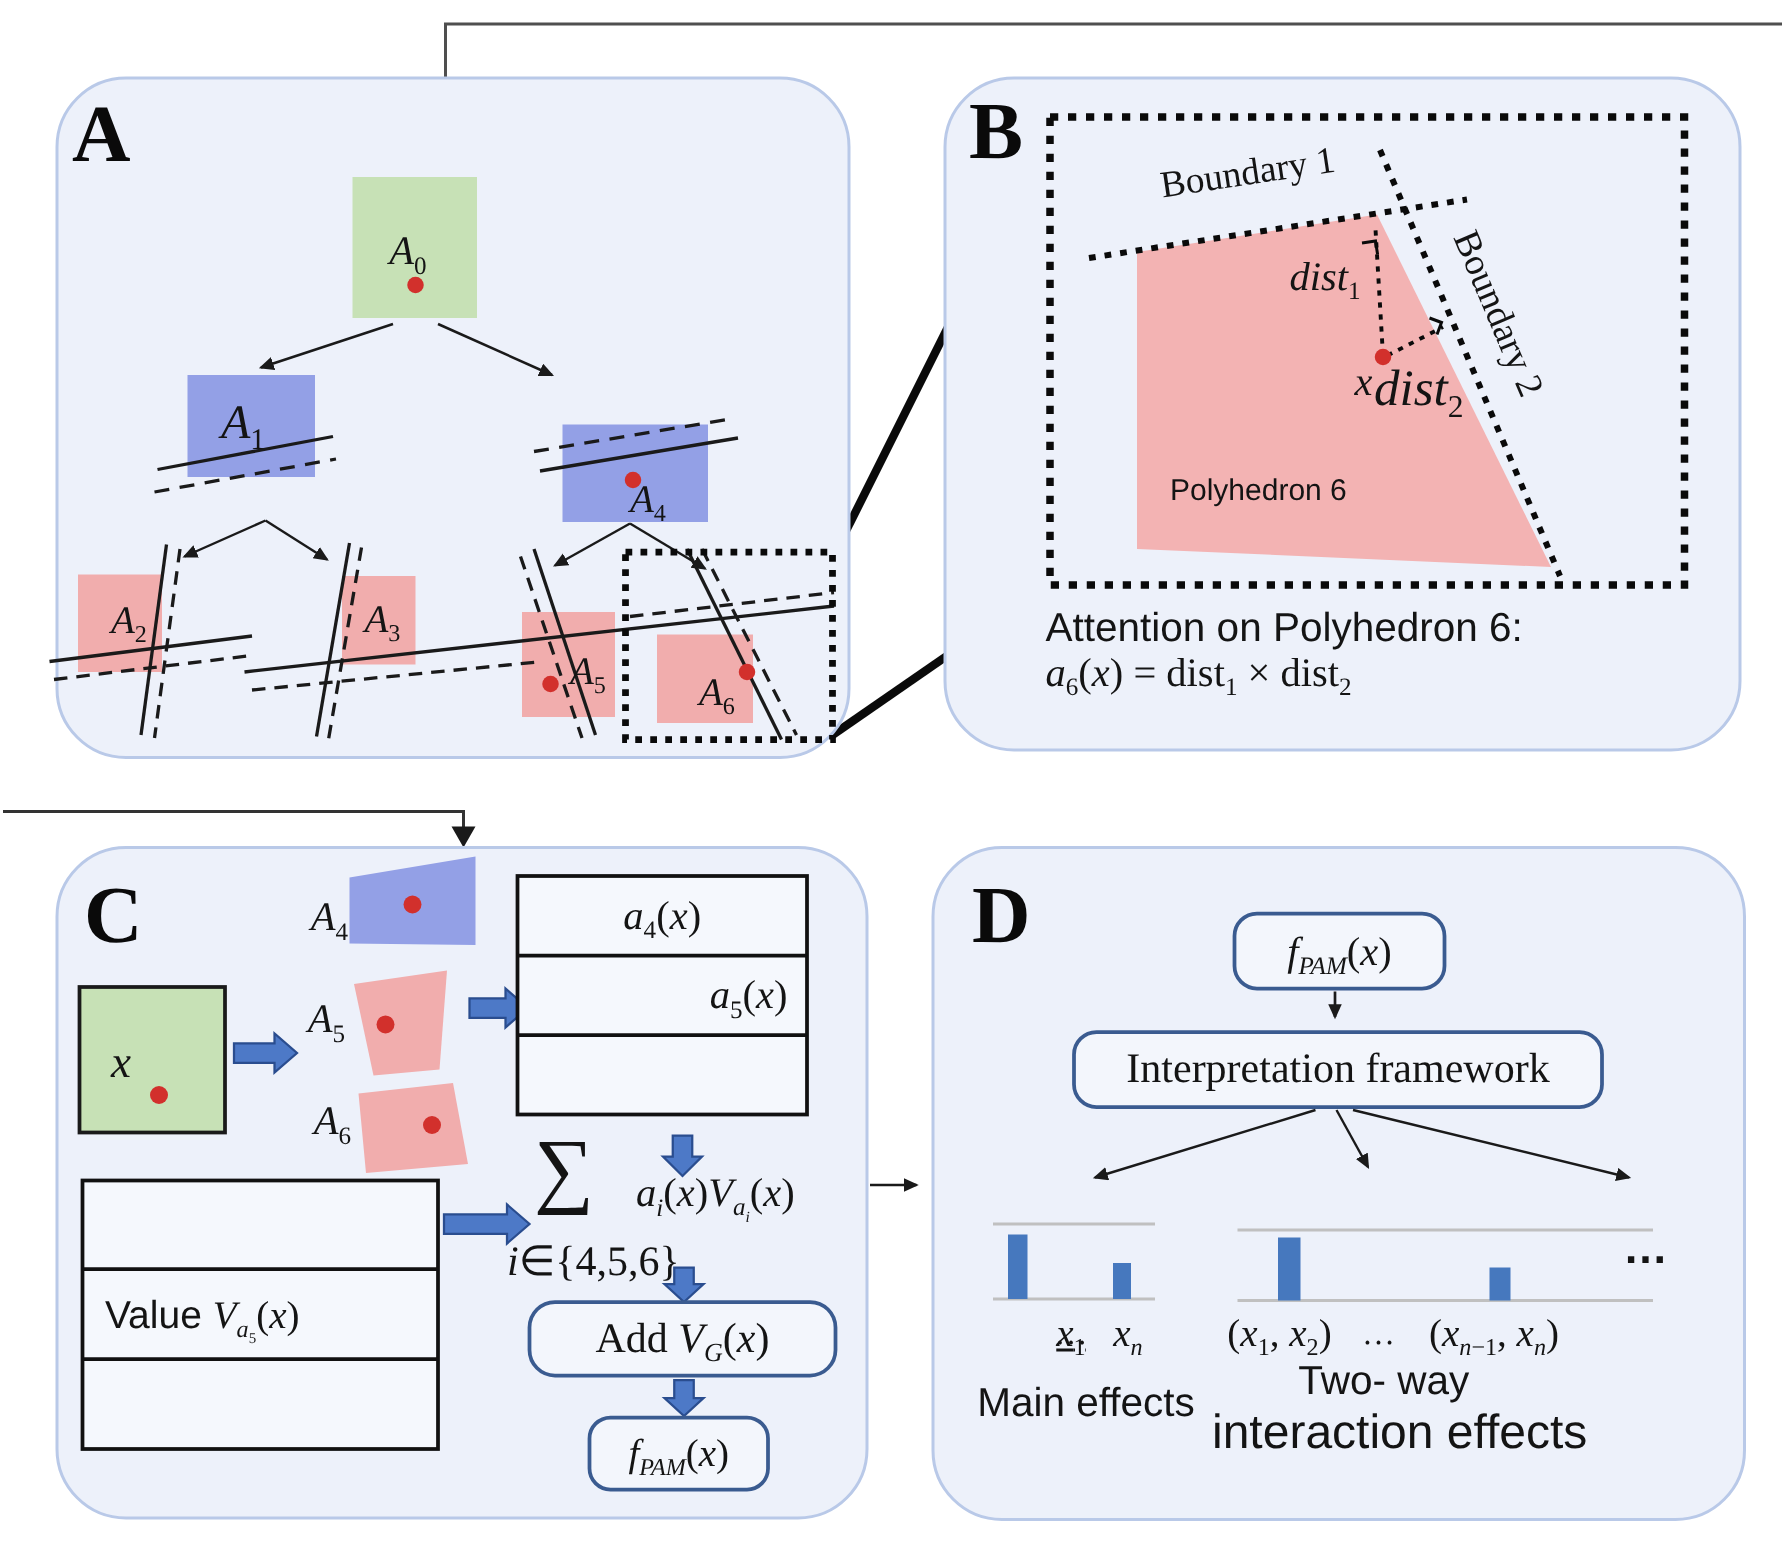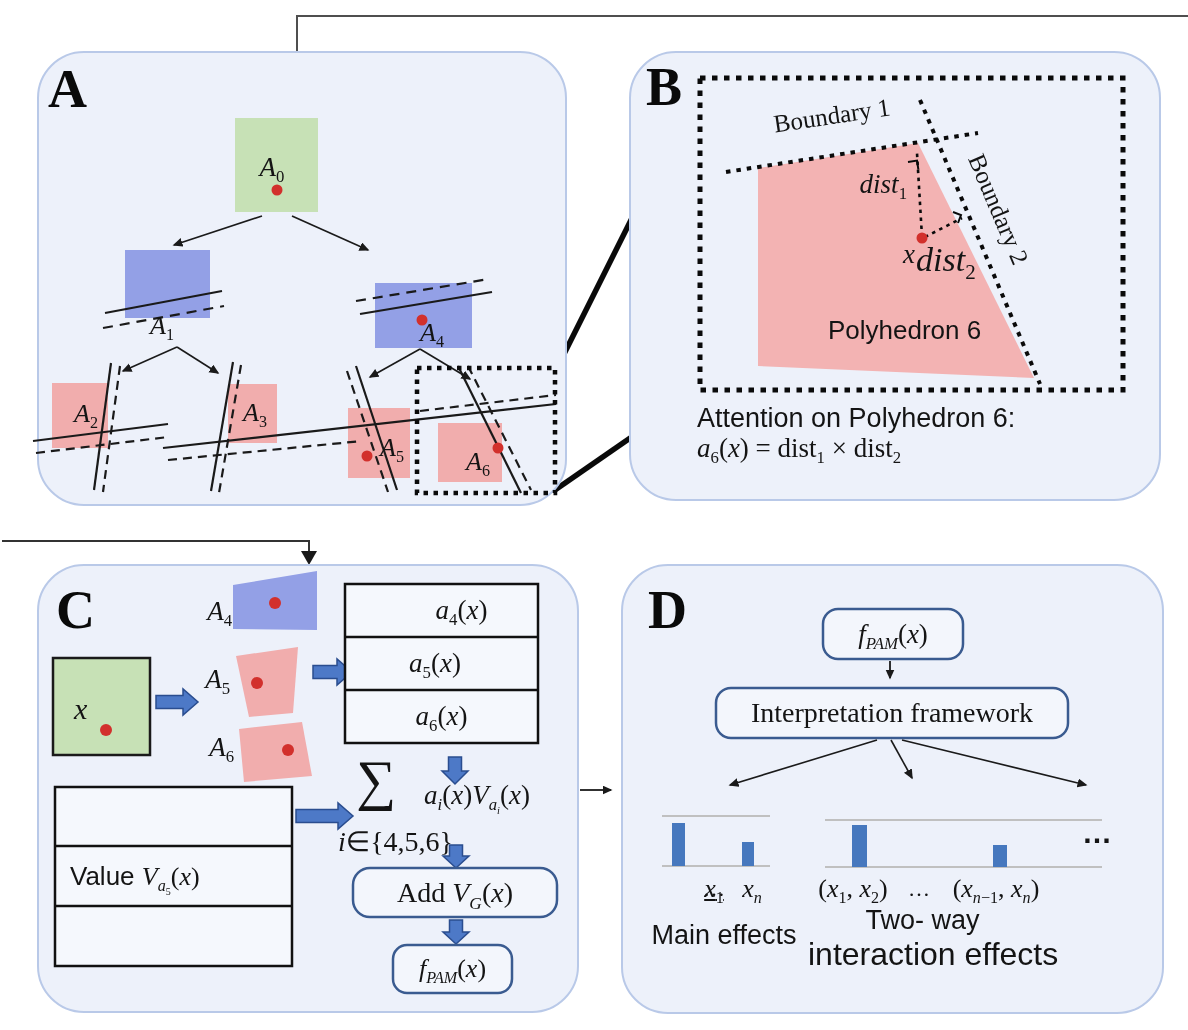--- a/index.html
+++ b/index.html
@@ -123,43 +123,42 @@
   <rect x="852" y="825" width="15" height="42" fill="#4678be"></rect>
   <rect x="993" y="845" width="14" height="22" fill="#4678be"></rect>
 </svg>
 
 <div class="lbl panel-letter" style="left:48px;top:58px;">A</div>
 <div class="lbl panel-letter" style="left:646px;top:56px;">B</div>
 <div class="lbl panel-letter" style="left:56px;top:579px;">C</div>
 <div class="lbl panel-letter" style="left:648px;top:579px;">D</div>
 
 <div class="lbl mt center" style="left:250px;top:152px;width:44px;font-size:27px;"><em>A</em><sub>0</sub></div>
-<div class="lbl mt center" style="left:140px;top:263px;width:44px;font-size:26px;margin-top:48px;"><em>A</em><sub>1</sub></div>
+<div class="lbl mt center" style="left:140px;top:263px;width:44px;font-size:32px;"><em>A</em><sub>1</sub></div>
 <div class="lbl mt center" style="left:64px;top:399px;width:44px;font-size:26px;"><em>A</em><sub>2</sub></div>
 <div class="lbl mt center" style="left:233px;top:398px;width:44px;font-size:26px;"><em>A</em><sub>3</sub></div>
 <div class="lbl mt center" style="left:410px;top:318px;width:44px;font-size:26px;"><em>A</em><sub>4</sub></div>
 <div class="lbl mt center" style="left:370px;top:433px;width:44px;font-size:26px;"><em>A</em><sub>5</sub></div>
 <div class="lbl mt center" style="left:456px;top:447px;width:44px;font-size:26px;"><em>A</em><sub>6</sub></div>
 
 <div class="lbl mt center" style="left:742px;top:102px;width:180px;font-size:25px;transform:rotate(-8.5deg);">Boundary 1</div>
 <div class="lbl mt" style="left:988px;top:150px;font-size:25px;transform:rotate(67deg);transform-origin:left top;">Boundary 2</div>
 <div class="lbl mt right" style="left:845px;top:169px;width:62px;font-size:27px;"><em>dist</em><sub>1</sub></div>
 <div class="lbl mt" style="left:903px;top:239px;font-size:27px;"><em>x</em></div>
 <div class="lbl mt" style="left:916px;top:240px;font-size:34px;"><em>dist</em><sub>2</sub></div>
-<div class="lbl sn" style="left:780px;top:316px;font-size:26px;margin-left:48px;">Polyhedron 6</div>
+<div class="lbl sn" style="left:780px;top:316px;font-size:20px;">Polyhedron 6</div>
 <div class="lbl sn" style="left:697px;top:403px;font-size:27px;">Attention on Polyhedron 6:</div>
 <div class="lbl mt" style="left:697px;top:433px;font-size:27px;"><em>a</em><sub>6</sub>(<em>x</em>) = dist<sub>1</sub> × dist<sub>2</sub></div>
 
 <div class="lbl mt" style="left:74px;top:692px;font-size:30px;"><em>x</em></div>
 <div class="lbl mt right" style="left:188px;top:596px;width:44px;font-size:27px;"><em>A</em><sub>4</sub></div>
 <div class="lbl mt right" style="left:186px;top:664px;width:44px;font-size:27px;"><em>A</em><sub>5</sub></div>
 <div class="lbl mt right" style="left:190px;top:732px;width:44px;font-size:27px;"><em>A</em><sub>6</sub></div>
-<div class="lbl mt center" style="left:345px;top:584px;width:193px;height:53px;line-height:53px;font-size:27px;padding-left:20px;"><em>a</em><sub>4</sub>(<em>x</em>)</div>
-<div class="lbl mt center" style="left:345px;top:637px;width:180px;height:53px;line-height:53px;font-size:27px;"><em>a</em><sub>5</sub>(<em>x</em>)</div>
-<div class="lbl mt center" style="left:345px;top:690px;width:193px;height:53px;line-height:53px;font-size:27px;"><em>a</em><sub>6</sub>(<em>x</em>)</div>
+<div class="lbl mt center" style="left:345px;top:584px;width:193px;height:53px;line-height:53px;font-size:27px;"><em>a</em><sub>4</sub>(<em>x</em>)</div>
+<div class="lbl mt center" style="left:345px;top:637px;width:180px;height:53px;line-height:53px;font-size:27px;text-align:right;"><em>a</em><sub>5</sub>(<em>x</em>)</div>
 <div class="lbl mt" style="left:356px;top:752px;font-size:56px;line-height:1;">∑</div>
 <div class="lbl mt" style="left:338px;top:826px;font-size:28px;"><em>i</em>∈{4,5,6}</div>
 <div class="lbl mt" style="left:424px;top:780px;font-size:27px;"><em>a</em><sub><em>i</em></sub>(<em>x</em>)<em>V</em><sub><em>a</em><sub><em>i</em></sub></sub>(<em>x</em>)</div>
 <div class="lbl sn" style="left:70px;top:846px;height:60px;line-height:60px;font-size:26px;">Value <span class="mt"><em>V</em><sub><em>a</em><sub>5</sub></sub>(<em>x</em>)</span></div>
 <div class="lbl mt center" style="left:353px;top:868px;width:204px;height:49px;line-height:49px;font-size:28px;">Add <em>V</em><sub><em>G</em></sub>(<em>x</em>)</div>
 <div class="lbl mt center" style="left:393px;top:945px;width:119px;height:48px;line-height:48px;font-size:26px;"><em>f</em><sub><em>PAM</em></sub>(<em>x</em>)</div>
 
 <div class="lbl mt center" style="left:823px;top:609px;width:140px;height:50px;line-height:50px;font-size:27px;"><em>f</em><sub><em>PAM</em></sub>(<em>x</em>)</div>
 <div class="lbl mt center" style="left:716px;top:688px;width:352px;height:50px;line-height:50px;font-size:28px;">Interpretation framework</div>
 <div class="lbl mt center" style="left:694px;top:874px;width:40px;font-size:26px;text-decoration:underline;"><em>x</em><sub>1</sub></div>

